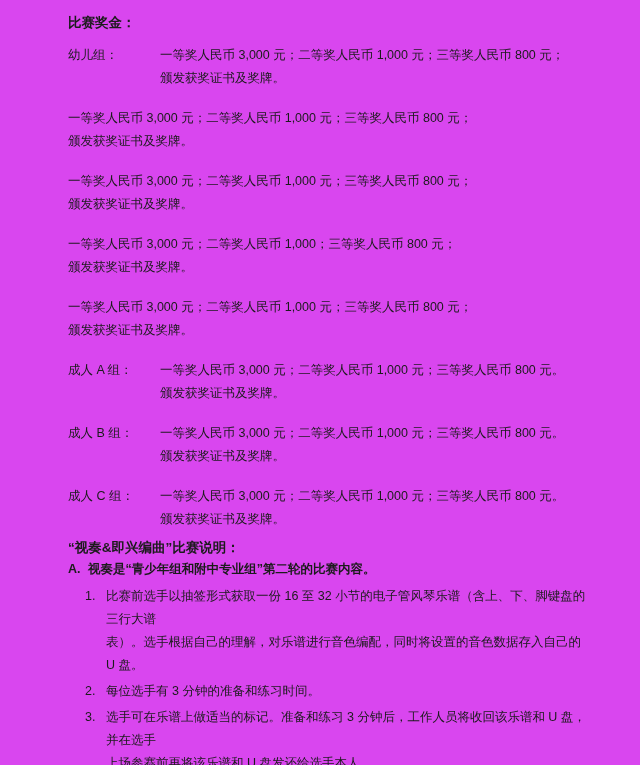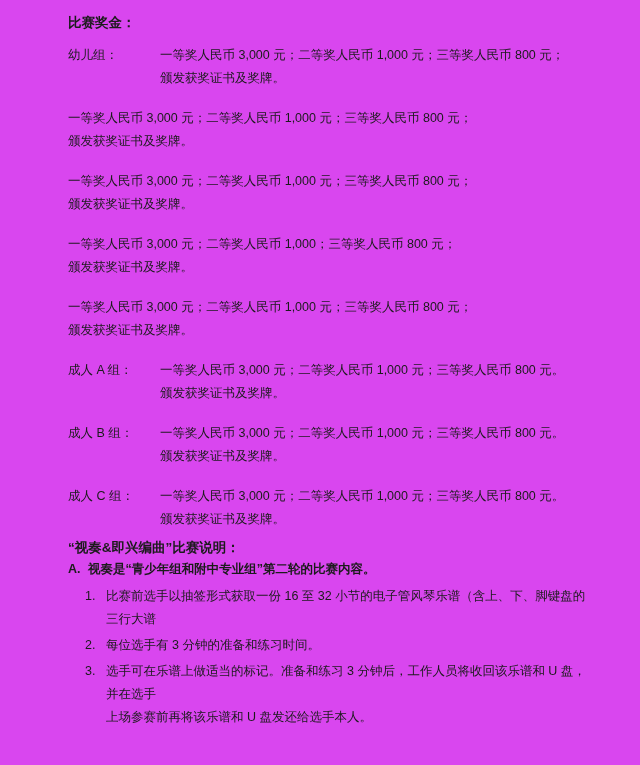--- a/index.html
+++ b/index.html
@@ -140,20 +140,21 @@
   <div class="rule-a">
     <span class="a-marker">A.</span>
     <span class="a-text">视奏是“青少年组和附中专业组”第二轮的比赛内容。</span>
   </div>
 
   <div id="rules">
       <div class="rule-row">
         <div class="r-num">1.</div>
         <div class="r-text">
           <div>比赛前选手以抽签形式获取一份 16 至 32 小节的电子管风琴乐谱（含上、下、脚键盘的三行大谱</div>
+          <div>表）。选手根据自己的理解，对乐谱进行音色编配，同时将设置的音色数据存入自己的 U 盘。</div>
         </div>
       </div>
       <div class="rule-row">
         <div class="r-num">2.</div>
         <div class="r-text">
           <div>每位选手有 3 分钟的准备和练习时间。</div>
         </div>
       </div>
       <div class="rule-row">
         <div class="r-num">3.</div>

